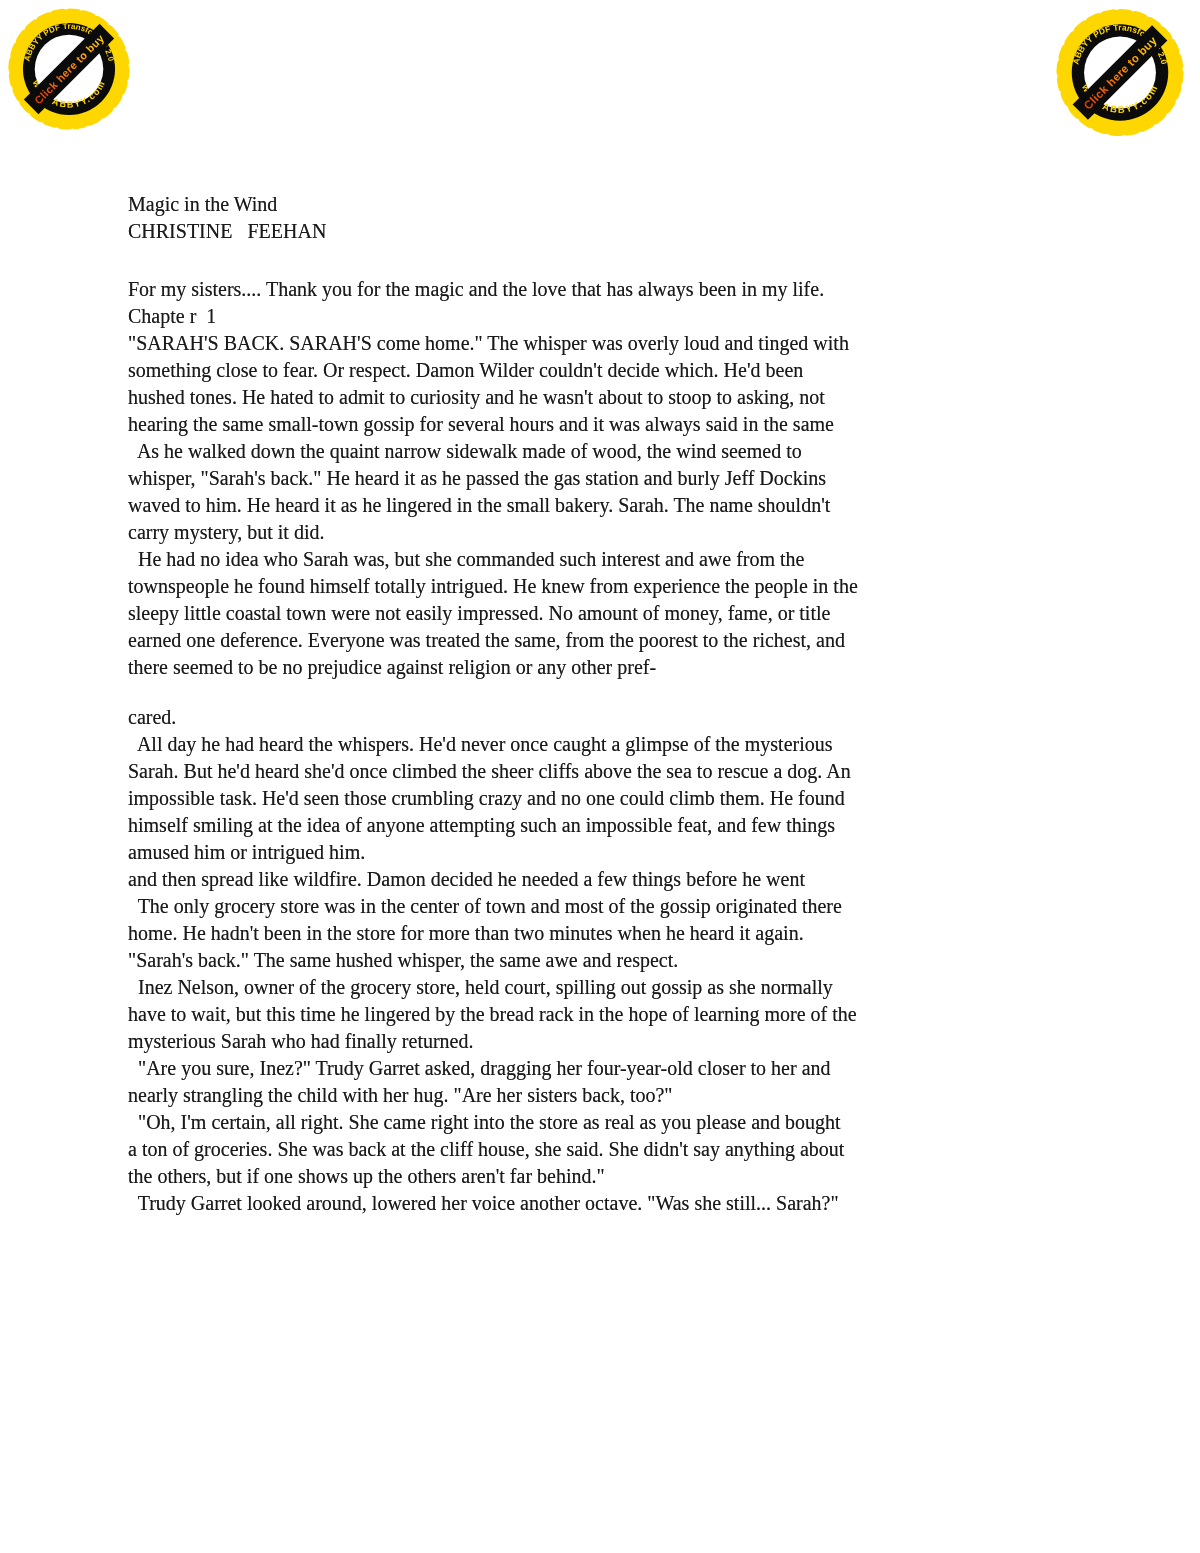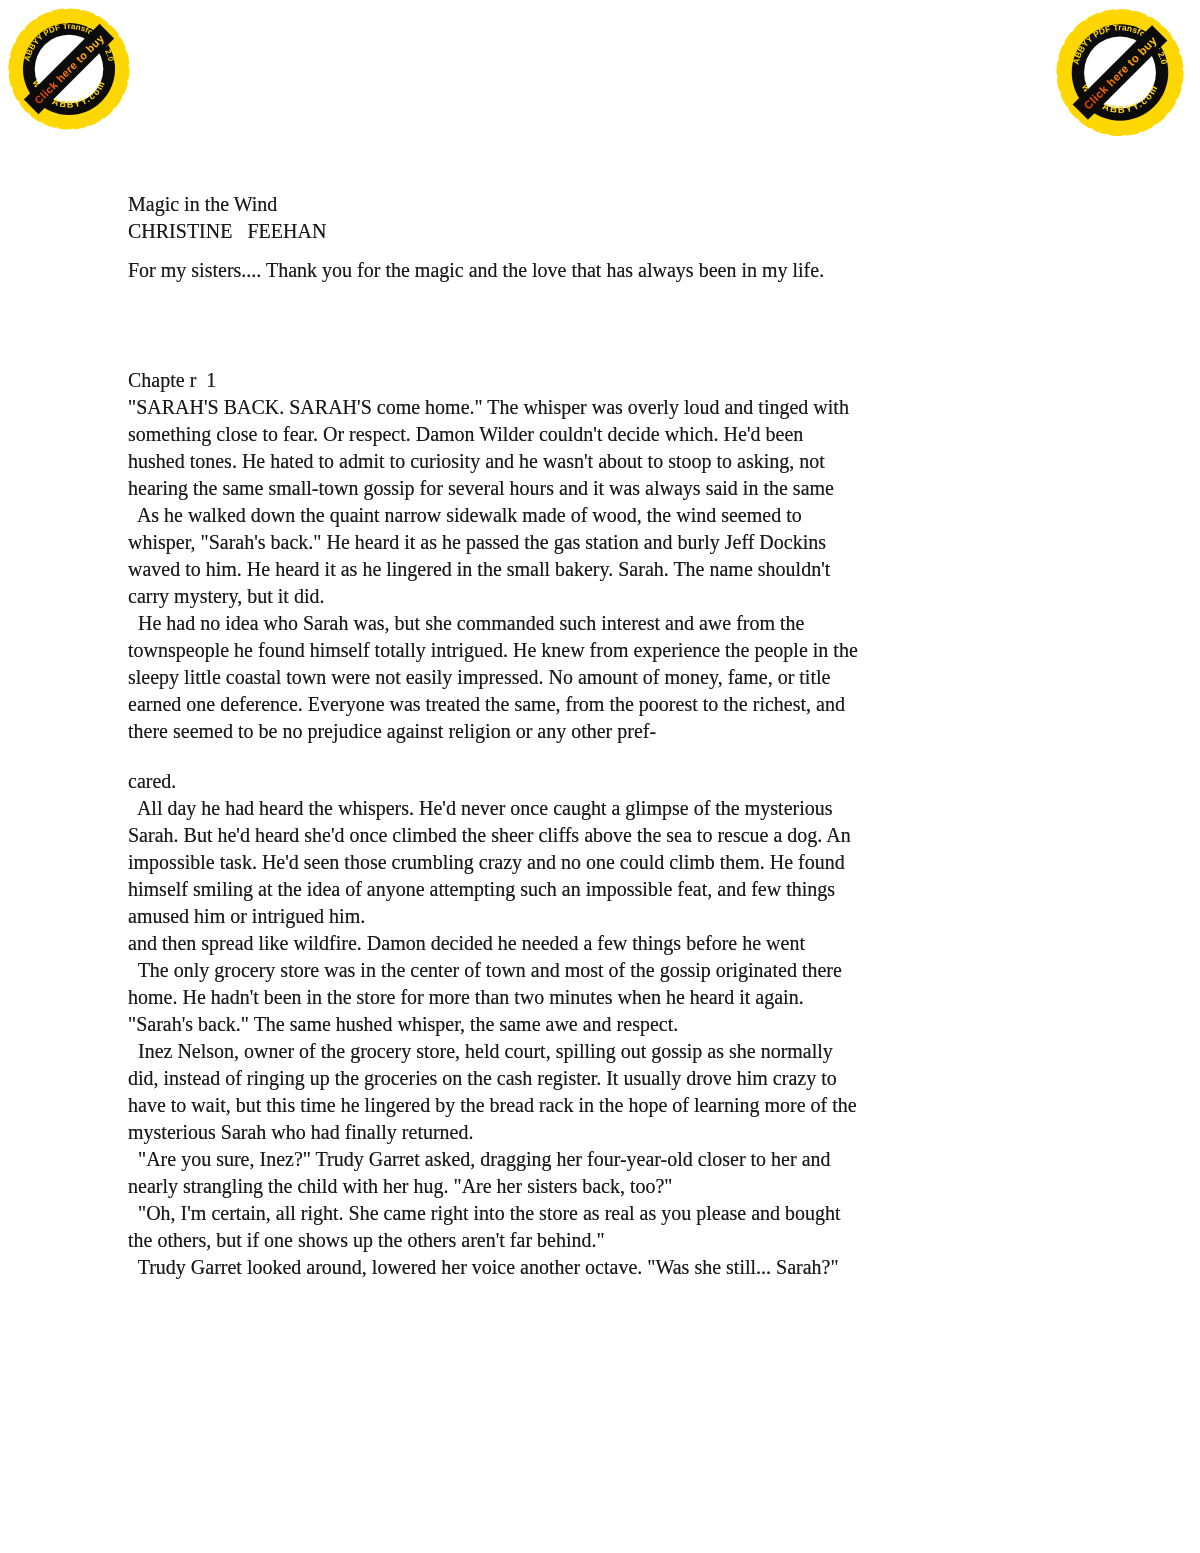--- a/index.html
+++ b/index.html
@@ -34,22 +34,22 @@
     left: 128px;
     top: 191px;
     width: 1010px;
   }
   .line {
     font-size: 20px;
     line-height: 27px;
     white-space: pre;
     text-shadow: 0 0 0.5px rgba(0,0,0,0.55);
   }
-  .dedication    { margin-top: 12px; }
-  .chapter-block { margin-top: 83px; }
+  .dedication    { margin-top: 31px; }
+  .chapter-block { }
   .block-d       { margin-top: 23px; }
   .running-title { margin-left: 45px; }
 </style>
 </head>
 <body>
 
 <div class="page">
 
   <svg class="badge badge-left" viewBox="0 0 132 132">
     <defs>
@@ -113,25 +113,25 @@
           <div class="line">  All day he had heard the whispers. He'd never once caught a glimpse of the mysterious</div>
           <div class="line">Sarah. But he'd heard she'd once climbed the sheer cliffs above the sea to rescue a dog. An</div>
           <div class="line">impossible task. He'd seen those crumbling crazy and no one could climb them. He found</div>
           <div class="line">himself smiling at the idea of anyone attempting such an impossible feat, and few things</div>
           <div class="line">amused him or intrigued him.</div>
           <div class="line">and then spread like wildfire. Damon decided he needed a few things before he went</div>
           <div class="line">  The only grocery store was in the center of town and most of the gossip originated there</div>
           <div class="line">home. He hadn't been in the store for more than two minutes when he heard it again.</div>
           <div class="line">"Sarah's back." The same hushed whisper, the same awe and respect.</div>
           <div class="line">  Inez Nelson, owner of the grocery store, held court, spilling out gossip as she normally</div>
-          <div class="line">did, instead of ringing up the groceries on the cash register. It usually drove him crazy to</div>
           <div class="line">have to wait, but this time he lingered by the bread rack in the hope of learning more of the</div>
           <div class="line">mysterious Sarah who had finally returned.</div>
           <div class="line">  "Are you sure, Inez?" Trudy Garret asked, dragging her four-year-old closer to her and</div>
           <div class="line">nearly strangling the child with her hug. "Are her sisters back, too?"</div>
           <div class="line">  "Oh, I'm certain, all right. She came right into the store as real as you please and bought</div>
+          <div class="line">a ton of groceries. She was back at the cliff house, she said. She didn't say anything about</div>
           <div class="line">the others, but if one shows up the others aren't far behind."</div>
           <div class="line">  Trudy Garret looked around, lowered her voice another octave. "Was she still... Sarah?"</div>
         </div>
     </div>
   </div>
 
 </div>
 
 </body></html>

